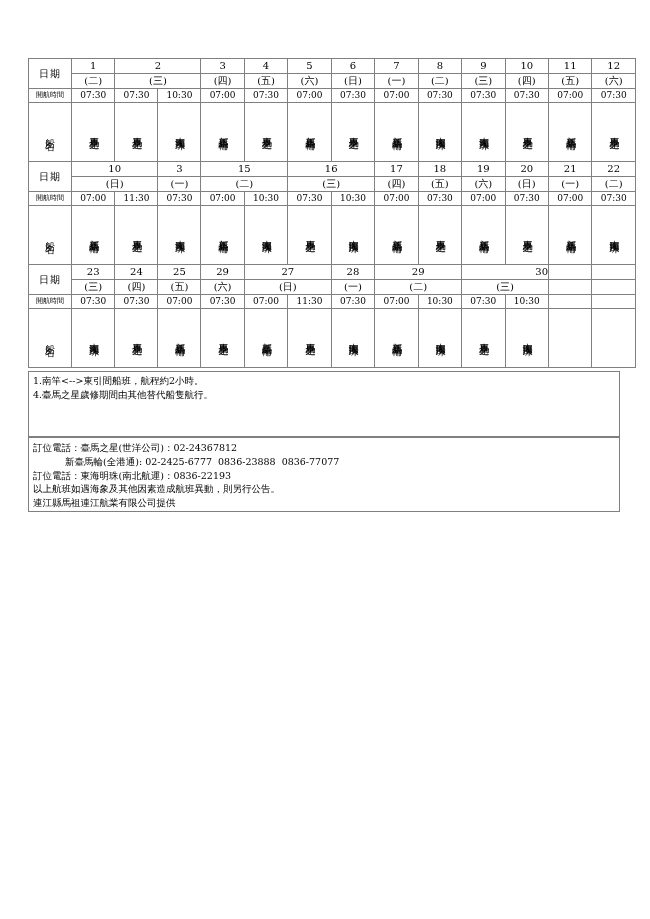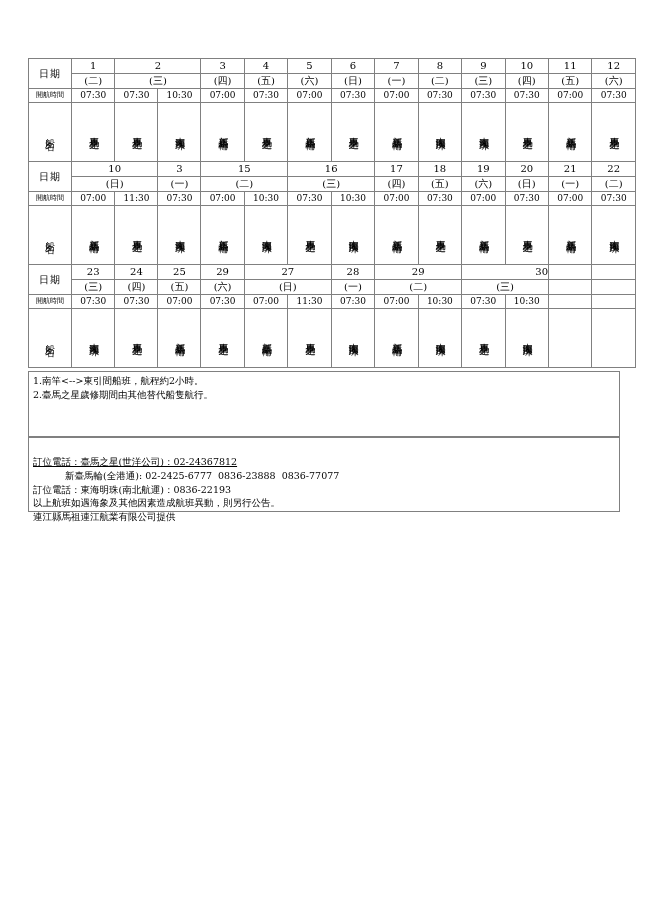--- a/index.html
+++ b/index.html
@@ -102,21 +102,21 @@
   #notes-block { top: 371px; height: 66px; }
   #contact-block { top: 437px; height: 75px; }
   .noteline {
     font-size: 9.5px;
     line-height: 1.45;
     padding: 0 4px;
     white-space: pre;
   }
   .indent { padding-left: 36px; }
   #notes-block .noteline:first-child { padding-top: 2px; }
-  #contact-block .noteline:first-child { padding-top: 17px; text-decoration: underline; }
+  #contact-block .noteline:first-child { padding-top: 3px; }
 </style>
 </head>
 <body>
 
 <div id="page">
 
 
   <div class="sheet">
     <table class="grid">
       <tbody id="table-body">
@@ -294,21 +294,21 @@
             <td class="ship-cyan"><span class="shipname">東海明珠</span></td>
             <td class="ship-empty"></td>
             <td class="ship-empty"></td>
           </tr>
         </tbody>
     </table>
   </div>
 
   <div class="notesbox" id="notes-block">
       <div class="noteline">1.南竿&lt;--&gt;東引間船班，航程約2小時。</div>
-      <div class="noteline">2.臺馬之星歲修期間由其他替代船隻航行。</div>
+      <div class="noteline">4.臺馬之星歲修期間由其他替代船隻航行。</div>
     </div>
 
   <div class="notesbox" id="contact-block">
       <div class="noteline">訂位電話：臺馬之星(世洋公司)：02-24367812</div>
       <div class="noteline indent">新臺馬輪(全港通): 02-2425-6777  0836-23888  0836-77077</div>
       <div class="noteline">訂位電話：東海明珠(南北航運)：0836-22193</div>
       <div class="noteline">以上航班如遇海象及其他因素造成航班異動，則另行公告。</div>
       <div class="noteline">連江縣馬祖連江航業有限公司提供</div>
     </div>
 

